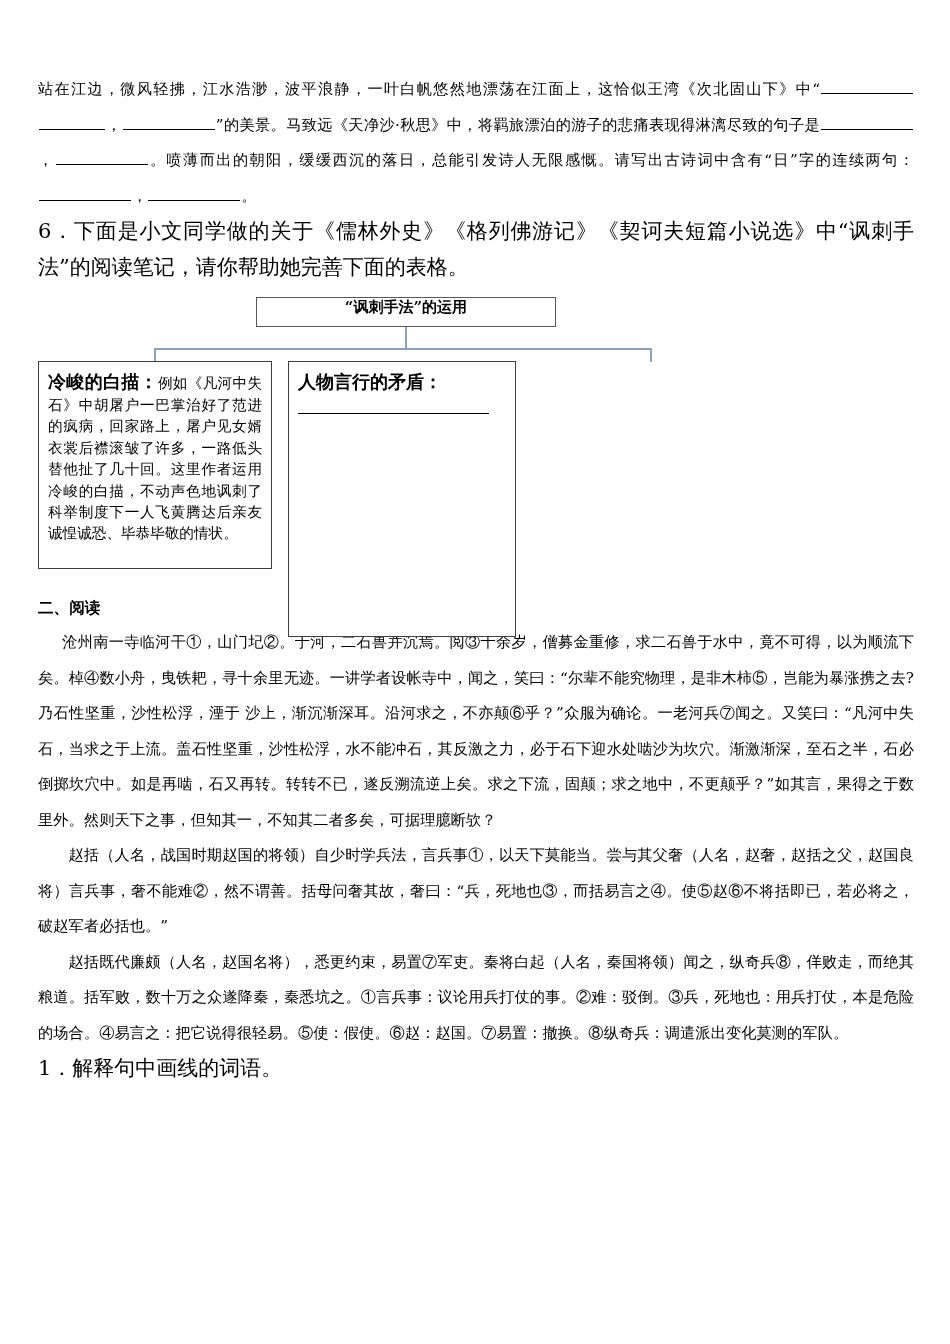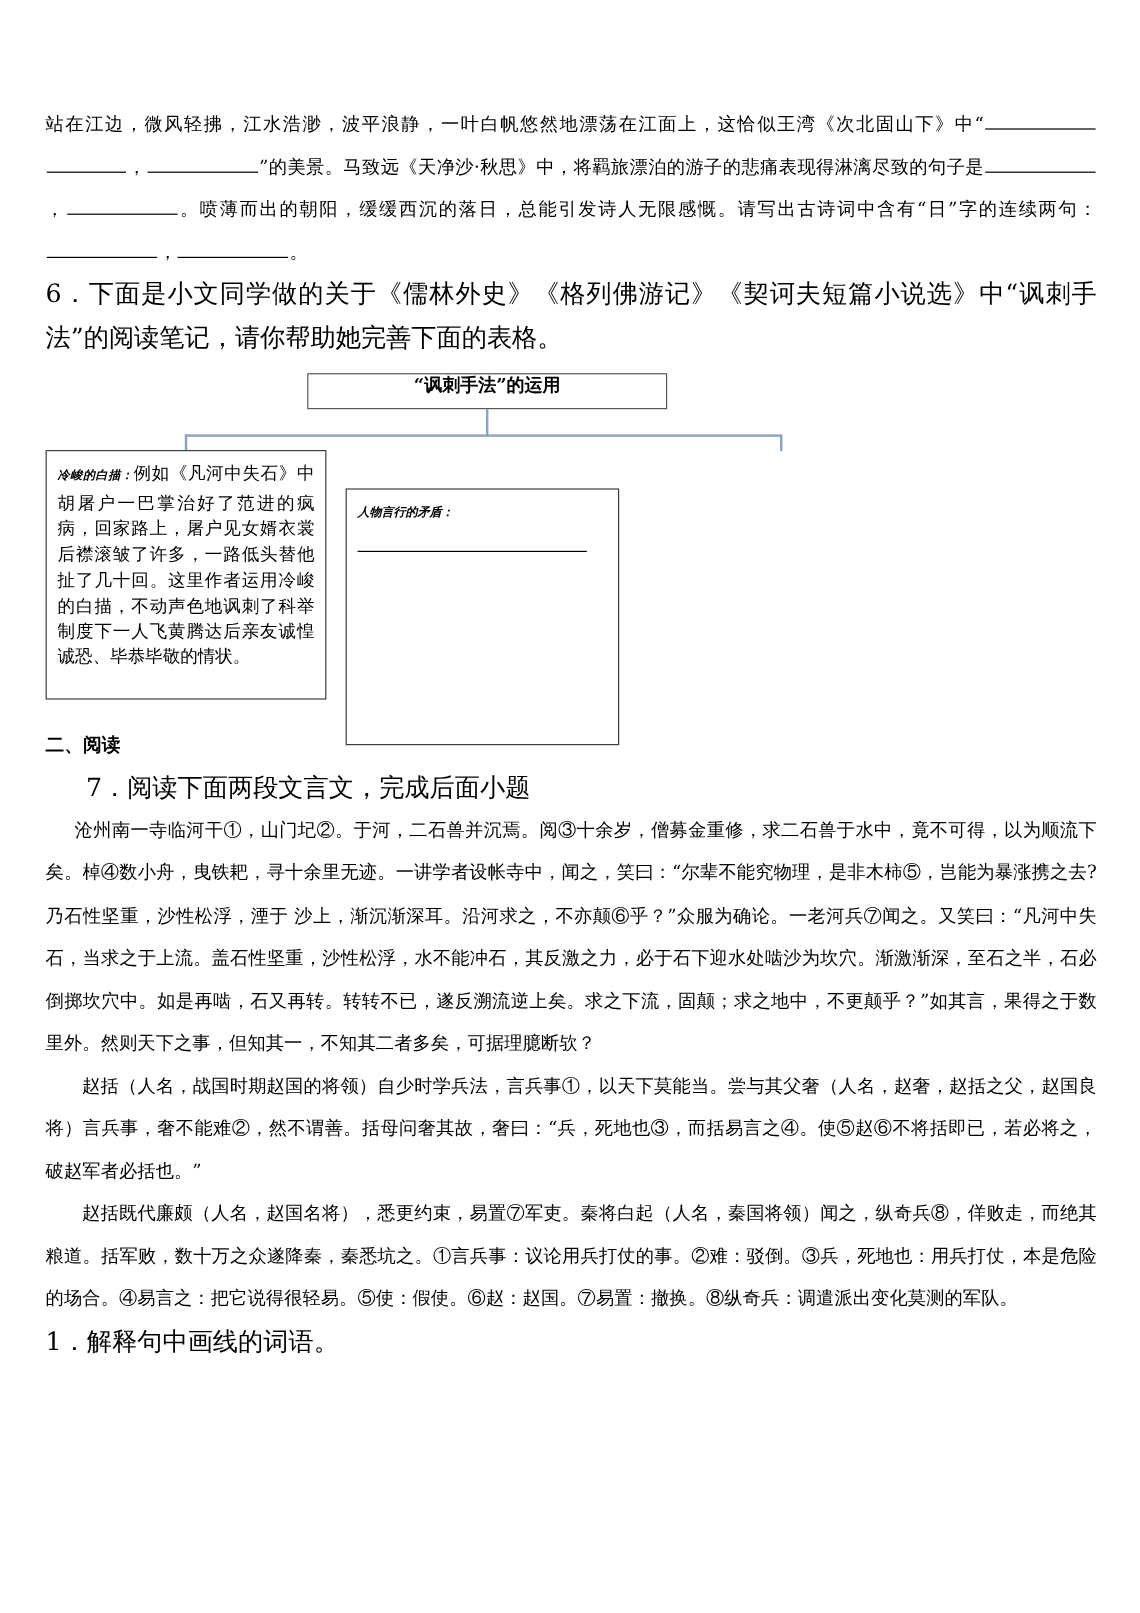--- a/index.html
+++ b/index.html
@@ -16,21 +16,21 @@
     width: 950px;
     height: 1344px;
     background: #ffffff;
     overflow: hidden;
     box-sizing: border-box;
     padding: 0;
   }
   .content {
     position: absolute;
     left: 38px;
-    top: 86px;
+    top: 72px;
     width: 876px;
   }
 
   
   .para {
     font-size: 15.2px;
     line-height: 35.5px;
     text-align: justify;
     text-justify: inter-ideograph;
     margin: 0;
@@ -126,39 +126,37 @@
     box-sizing: border-box;
     background: #fff;
     padding: 8px 9px 6px 9px;
   }
   .dia-box-1 {
     width: 234px;
     height: 208px;
   }
   .dia-box-2 {
     width: 228px;
-    height: 214px;
-    margin-top: 32px;
+    height: 276px;
   }
   .dia-box-3 {
     width: 238px;
     height: 214px;
   }
   .dia-body {
     font-size: 14.6px;
     line-height: 21.4px;
     font-family: "DejaVu Serif", "Liberation Serif", serif;
     text-align: justify;
     text-justify: inter-ideograph;
   }
   .dia-label {
-    font-size: 10px;
+    font-size: 18px;
     font-weight: bold;
     line-height: 24px;
-    font-style: italic;
   }
   .dia-answer-line {
     margin-top: 18px;
     border-bottom: 1.4px solid #000;
     height: 1px;
     width: 92%;
   }
 </style>
 </head>
 <body>
@@ -191,21 +189,20 @@
           <div class="dia-label">人物言行的矛盾：</div>
           <div class="dia-answer-line"></div>
         </div>
 
 
       </div>
     </div>
 
     <p class="sec-head">二、阅读</p>
 
-    <p class="para-q indent1">7．阅读下面两段文言文，完成后面小题</p>
 
     <p class="para indent1">沧州南一寺临河干①，山门圮②。于河，二石兽并沉焉。阅③十余岁，僧募金重修，求二石兽于水中，竟不可得，以为顺流下矣。棹④数小舟，曳铁耙，寻十余里无迹。一讲学者设帐寺中，闻之，笑曰：“尔辈不能究物理，是非木柿⑤，岂能为暴涨携之去?乃石性坚重，沙性松浮，湮于 沙上，渐沉渐深耳。沿河求之，不亦颠⑥乎？”众服为确论。一老河兵⑦闻之。又笑曰：“凡河中失石，当求之于上流。盖石性坚重，沙性松浮，水不能冲石，其反激之力，必于石下迎水处啮沙为坎穴。渐激渐深，至石之半，石必倒掷坎穴中。如是再啮，石又再转。转转不已，遂反溯流逆上矣。求之下流，固颠；求之地中，不更颠乎？”如其言，果得之于数里外。然则天下之事，但知其一，不知其二者多矣，可据理臆断欤？</p>
 
     <p class="para indent2">赵括（人名，战国时期赵国的将领）自少时学兵法，言兵事①，以天下莫能当。尝与其父奢（人名，赵奢，赵括之父，赵国良将）言兵事，奢不能难②，然不谓善。括母问奢其故，奢曰：“兵，死地也③，而括易言之④。使⑤赵⑥不将括即已，若必将之，破赵军者必括也。”</p>
 
     <p class="para indent2">赵括既代廉颇（人名，赵国名将），悉更约束，易置⑦军吏。秦将白起（人名，秦国将领）闻之，纵奇兵⑧，佯败走，而绝其粮道。括军败，数十万之众遂降秦，秦悉坑之。①言兵事：议论用兵打仗的事。②难：驳倒。③兵，死地也：用兵打仗，本是危险的场合。④易言之：把它说得很轻易。⑤使：假使。⑥赵：赵国。⑦易置：撤换。⑧纵奇兵：调遣派出变化莫测的军队。</p>
 
     <p class="para-q">1．解释句中画线的词语。</p>
 
   </div>

